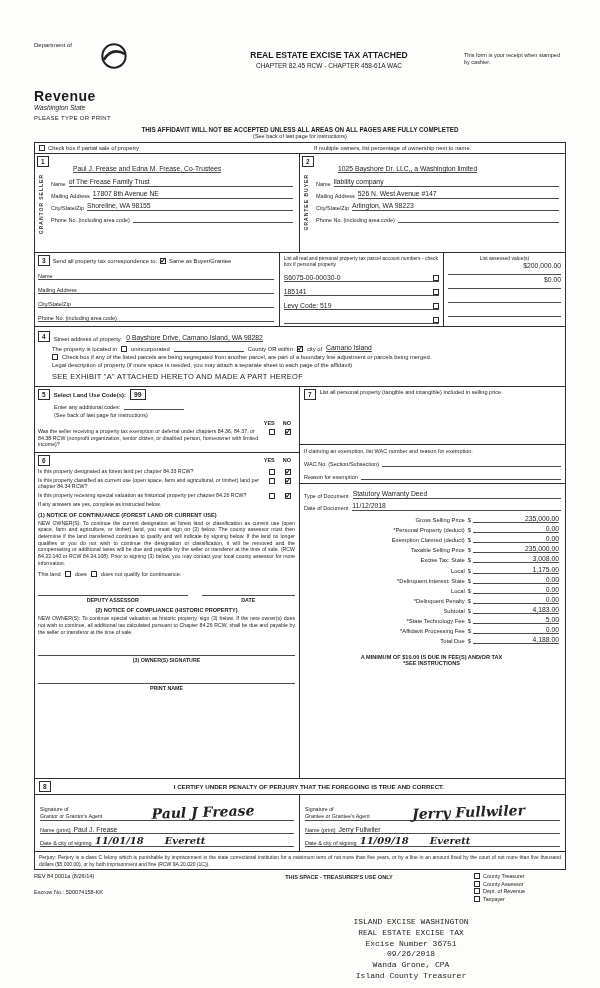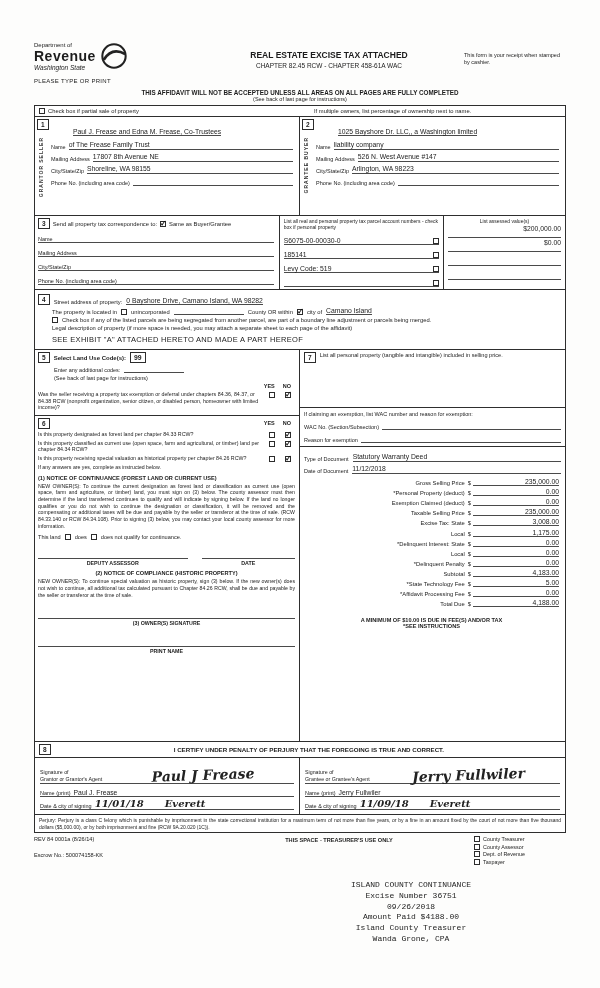--- a/index.html
+++ b/index.html
@@ -5,21 +5,21 @@
   *{margin:0;padding:0;box-sizing:border-box;}
   html,body{background:#fbfbfa;}
   body{font-family:"Liberation Sans",sans-serif;color:#1c1c1c;}
   .page{width:600px;height:988px;background:#fdfdfc;margin:0 auto;padding:42px 34px 10px 34px;overflow:hidden;position:relative;}
 
   
   .hdr{display:flex;align-items:flex-start;}
   .hdr-left{width:160px;}
   .logo-row{display:flex;align-items:flex-start;gap:4px;}
   .dept1{font-size:6px;}
-  .dept2{font-size:14px;font-weight:bold;letter-spacing:0.5px;}
+  .dept2{font-size:14px;font-weight:bold;letter-spacing:0.5px;margin-top:40px;}
   .dept3{font-size:6.5px;font-style:italic;}
   .please{font-size:6px;margin-top:4px;letter-spacing:0.3px;}
   .hdr-center{flex:1;text-align:center;padding-top:8px;}
   .t1{font-size:8.5px;font-weight:bold;}
   .t2{font-size:6.5px;margin-top:2px;}
   .hdr-right{width:102px;font-size:5.5px;padding-top:10px;line-height:1.3;}
 
   .warn{text-align:center;font-size:6.3px;font-weight:bold;margin-top:5px;}
   .warn-sub{text-align:center;font-size:5.5px;}
 
@@ -572,21 +572,21 @@
         <span>Dept. of Revenue</span>
       </div>
       <div class="copy-row">
         <span class="cb"></span>
         <span>Taxpayer</span>
       </div>
     </div>
   </div>
 
   <div class="stamp">
-    <div>ISLAND COUNTY CONTINUANCE</div>
+    <div>ISLAND EXCISE WASHINGTON</div>
+    <div>REAL ESTATE EXCISE TAX</div>
     <div>Excise Number 36751</div>
     <div>09/26/2018</div>
-    <div>Amount Paid $4188.00</div>
+    <div>Wanda Grone, CPA</div>
     <div>Island County Treasurer</div>
-    <div>Wanda Grone, CPA</div>
   </div>
 
 </div>
 
 </body></html>

